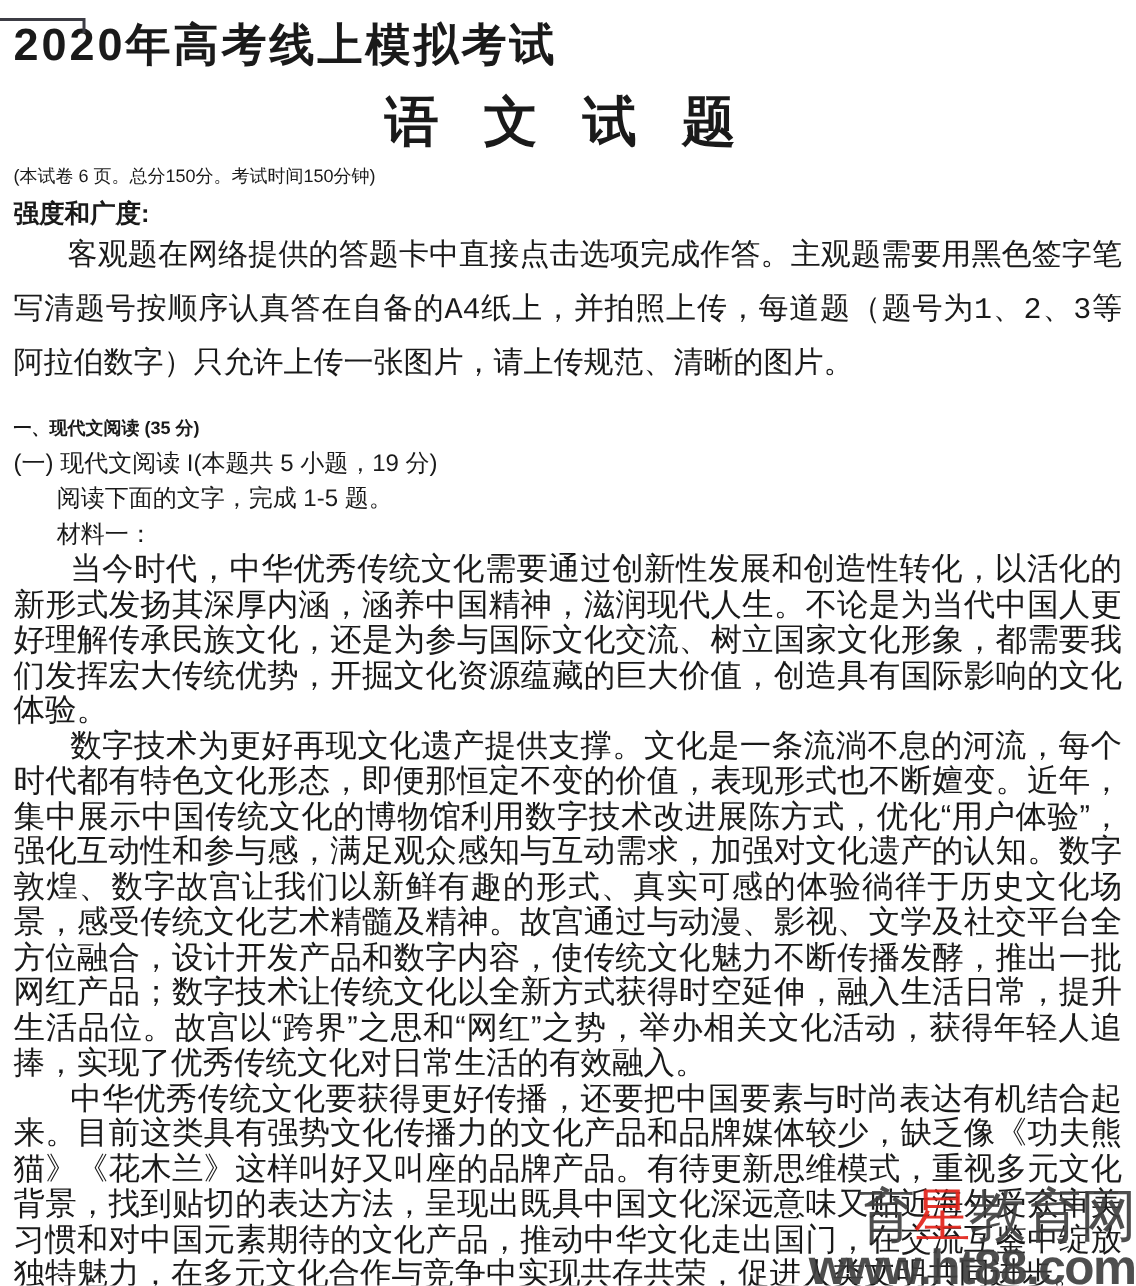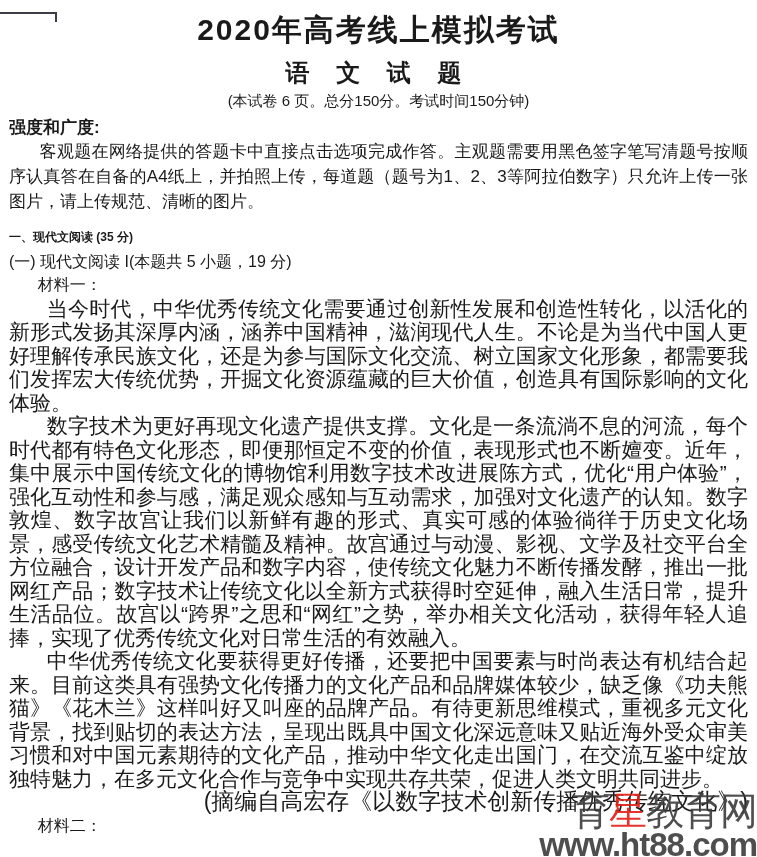--- a/index.html
+++ b/index.html
@@ -32,48 +32,47 @@
     content: "";
     position: absolute;
     right: 0;
     top: 0;
     width: 2px;
     height: 8px;
     background: #3c3c44;
   }
   .exam-title {
     margin: 10px 0 0 0;
-    text-align: center;
     font-size: 30px;
     font-weight: bold;
     letter-spacing: 2px;
   }
   .subject-title {
     margin: 6px 0 0 0;
     text-align: center;
-    font-size: 24px;
+    font-size: 36px;
     font-weight: bold;
     letter-spacing: 10px;
   }
   .paper-meta {
     margin: 3px 0 5px 0;
-    text-align: center;
-    font-size: 15px;
+    font-size: 12px;
   }
   .notice-heading {
     font-size: 17px;
     font-weight: bold;
     margin: 2px 0 0 0;
   }
   .notice-body {
     margin: 0;
-    font-size: 17px;
-    line-height: 25px;
+    font-size: 20px;
+    line-height: 36px;
     text-align: justify;
     text-indent: 1.8em;
+    font-family: Liberation Mono, monospace;
   }
   .section-heading {
     font-size: 12px;
     font-weight: bold;
     margin: 12px 0 0 0;
     line-height: 23.5px;
   }
   .line {
     margin: 0;
     font-size: 16px;
@@ -126,20 +125,21 @@
 
   <h1 class="exam-title">2020年高考线上模拟考试</h1>
   <h2 class="subject-title">语 文 试 题</h2>
   <p class="paper-meta">(本试卷 6 页。总分150分。考试时间150分钟)</p>
 
   <p class="notice-heading">强度和广度:</p>
   <p class="notice-body">客观题在网络提供的答题卡中直接点击选项完成作答。主观题需要用黑色签字笔写清题号按顺序认真答在自备的A4纸上，并拍照上传，每道题（题号为1、2、3等阿拉伯数字）只允许上传一张图片，请上传规范、清晰的图片。</p>
 
   <p class="section-heading">一、现代文阅读 (35 分)</p>
   <p class="line">(一) 现代文阅读 I(本题共 5 小题，19 分)</p>
+  <p class="line indented">阅读下面的文字，完成 1-5 题。</p>
 
   <p class="line indented">材料一：</p>
   <p class="para">当今时代，中华优秀传统文化需要通过创新性发展和创造性转化，以活化的新形式发扬其深厚内涵，涵养中国精神，滋润现代人生。不论是为当代中国人更好理解传承民族文化，还是为参与国际文化交流、树立国家文化形象，都需要我们发挥宏大传统优势，开掘文化资源蕴藏的巨大价值，创造具有国际影响的文化体验。</p>
   <p class="para">数字技术为更好再现文化遗产提供支撑。文化是一条流淌不息的河流，每个时代都有特色文化形态，即便那恒定不变的价值，表现形式也不断嬗变。近年，集中展示中国传统文化的博物馆利用数字技术改进展陈方式，优化“用户体验”，强化互动性和参与感，满足观众感知与互动需求，加强对文化遗产的认知。数字敦煌、数字故宫让我们以新鲜有趣的形式、真实可感的体验徜徉于历史文化场景，感受传统文化艺术精髓及精神。故宫通过与动漫、影视、文学及社交平台全方位融合，设计开发产品和数字内容，使传统文化魅力不断传播发酵，推出一批网红产品；数字技术让传统文化以全新方式获得时空延伸，融入生活日常，提升生活品位。故宫以“跨界”之思和“网红”之势，举办相关文化活动，获得年轻人追捧，实现了优秀传统文化对日常生活的有效融入。</p>
   <p class="para">中华优秀传统文化要获得更好传播，还要把中国要素与时尚表达有机结合起来。目前这类具有强势文化传播力的文化产品和品牌媒体较少，缺乏像《功夫熊猫》《花木兰》这样叫好又叫座的品牌产品。有待更新思维模式，重视多元文化背景，找到贴切的表达方法，呈现出既具中国文化深远意味又贴近海外受众审美习惯和对中国元素期待的文化产品，推动中华文化走出国门，在交流互鉴中绽放独特魅力，在多元文化合作与竞争中实现共存共荣，促进人类文明共同进步。</p>
   <p class="attribution">(摘编自高宏存《以数字技术创新传播优秀传统文化》)</p>
 
   <p class="line indented">材料二：</p>
 
 </div>

